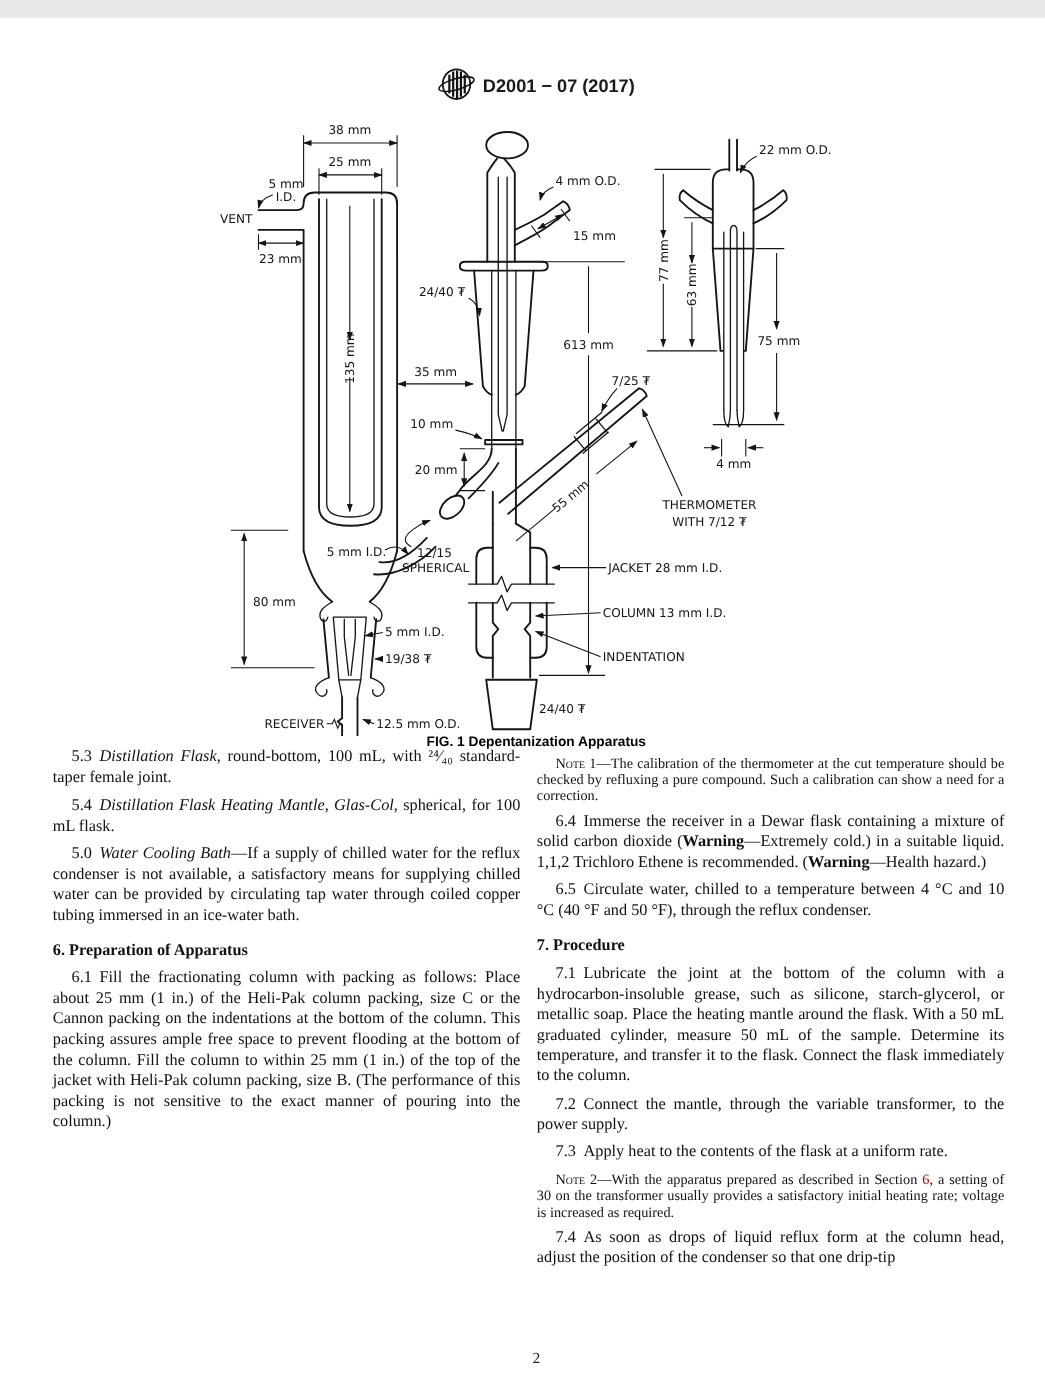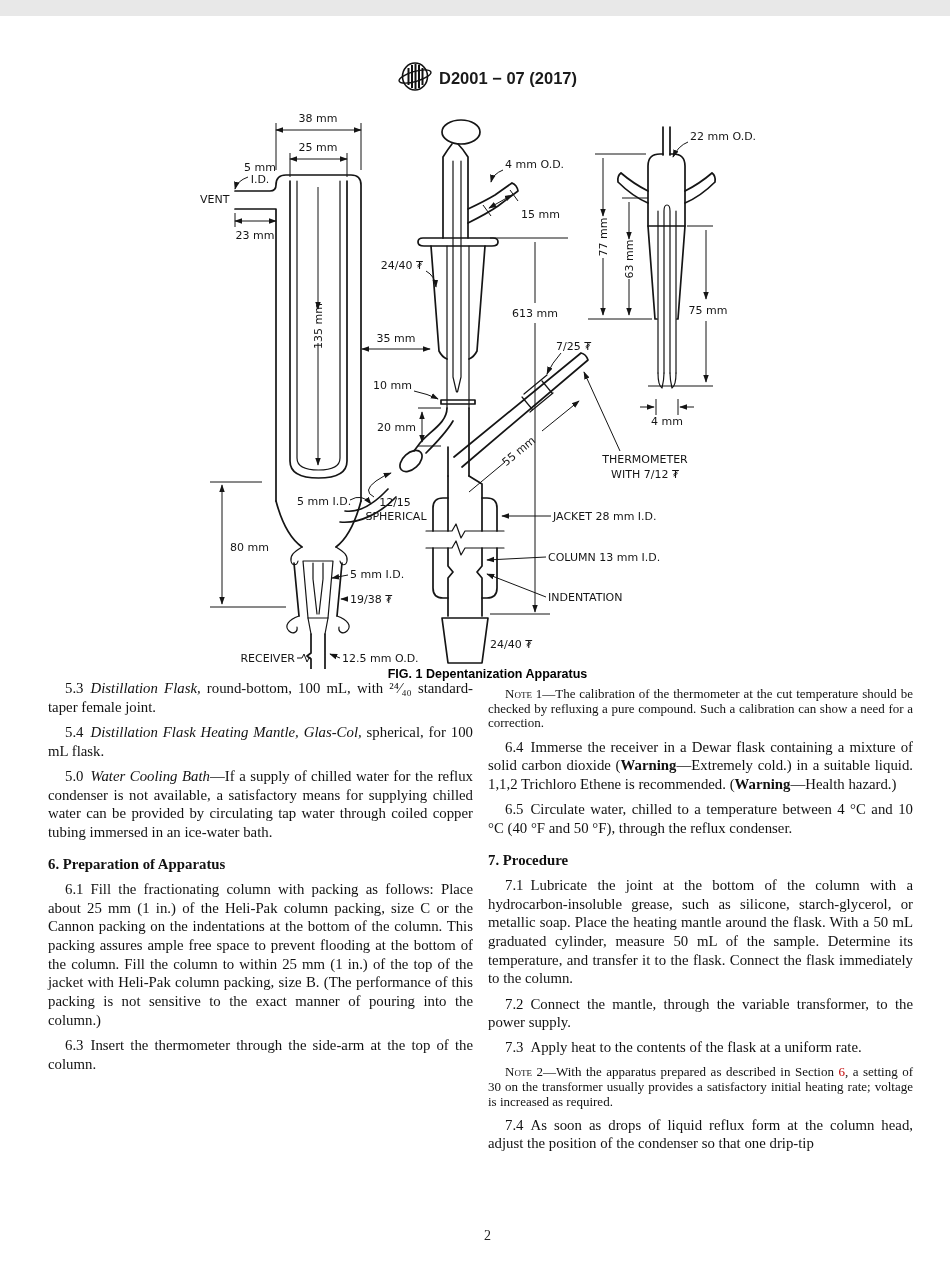--- a/index.html
+++ b/index.html
@@ -202,21 +202,20 @@
 
   <div id="figcap">FIG. 1  Depentanization Apparatus</div>
 
   <div id="cols">
     <div class="col">
       <p class="para"><span class="pnum">5.3</span><i>Distillation Flask,</i><span> round-bottom, 100 mL, with ²⁴⁄₄₀ standard-taper female joint.</span></p>
       <p class="para"><span class="pnum">5.4</span><i>Distillation Flask Heating Mantle, Glas-Col,</i><span> spherical, for 100 mL flask.</span></p>
       <p class="para"><span class="pnum">5.0</span><i>Water Cooling Bath</i><span>—If a supply of chilled water for the reflux condenser is not available, a satisfactory means for supplying chilled water can be provided by circulating tap water through coiled copper tubing immersed in an ice-water bath.</span></p>
       <h3 class="shead">6. Preparation of Apparatus</h3>
       <p class="para"><span class="pnum">6.1</span><span>Fill the fractionating column with packing as follows: Place about 25 mm (1 in.) of the Heli-Pak column packing, size C or the Cannon packing on the indentations at the bottom of the column. This packing assures ample free space to prevent flooding at the bottom of the column. Fill the column to within 25 mm (1 in.) of the top of the jacket with Heli-Pak column packing, size B. (The performance of this packing is not sensitive to the exact manner of pouring into the column.)</span></p>
-      <p class="para"><span class="pnum">6.3</span><span>Insert the thermometer through the side-arm at the top of the column.</span></p>
     </div>
     <div class="col">
       <p class="note"><span class="sc">Note 1</span><span>—The calibration of the thermometer at the cut temperature should be checked by refluxing a pure compound. Such a calibration can show a need for a correction.</span></p>
       <p class="para"><span class="pnum">6.4</span><span>Immerse the receiver in a Dewar flask containing a mixture of solid carbon dioxide (</span><b>Warning</b><span>—Extremely cold.) in a suitable liquid. 1,1,2 Trichloro Ethene is recommended. (</span><b>Warning</b><span>—Health hazard.)</span></p>
       <p class="para"><span class="pnum">6.5</span><span>Circulate water, chilled to a temperature between 4 °C and 10 °C (40 °F and 50 °F), through the reflux condenser.</span></p>
       <h3 class="shead">7. Procedure</h3>
       <p class="para"><span class="pnum">7.1</span><span>Lubricate the joint at the bottom of the column with a hydrocarbon-insoluble grease, such as silicone, starch-glycerol, or metallic soap. Place the heating mantle around the flask. With a 50 mL graduated cylinder, measure 50 mL of the sample. Determine its temperature, and transfer it to the flask. Connect the flask immediately to the column.</span></p>
       <p class="para"><span class="pnum">7.2</span><span>Connect the mantle, through the variable transformer, to the power supply.</span></p>
       <p class="para"><span class="pnum">7.3</span><span>Apply heat to the contents of the flask at a uniform rate.</span></p>
       <p class="note"><span class="sc">Note 2</span><span>—With the apparatus prepared as described in Section </span><span class="seclink">6</span><span>, a setting of 30 on the transformer usually provides a satisfactory initial heating rate; voltage is increased as required.</span></p>

